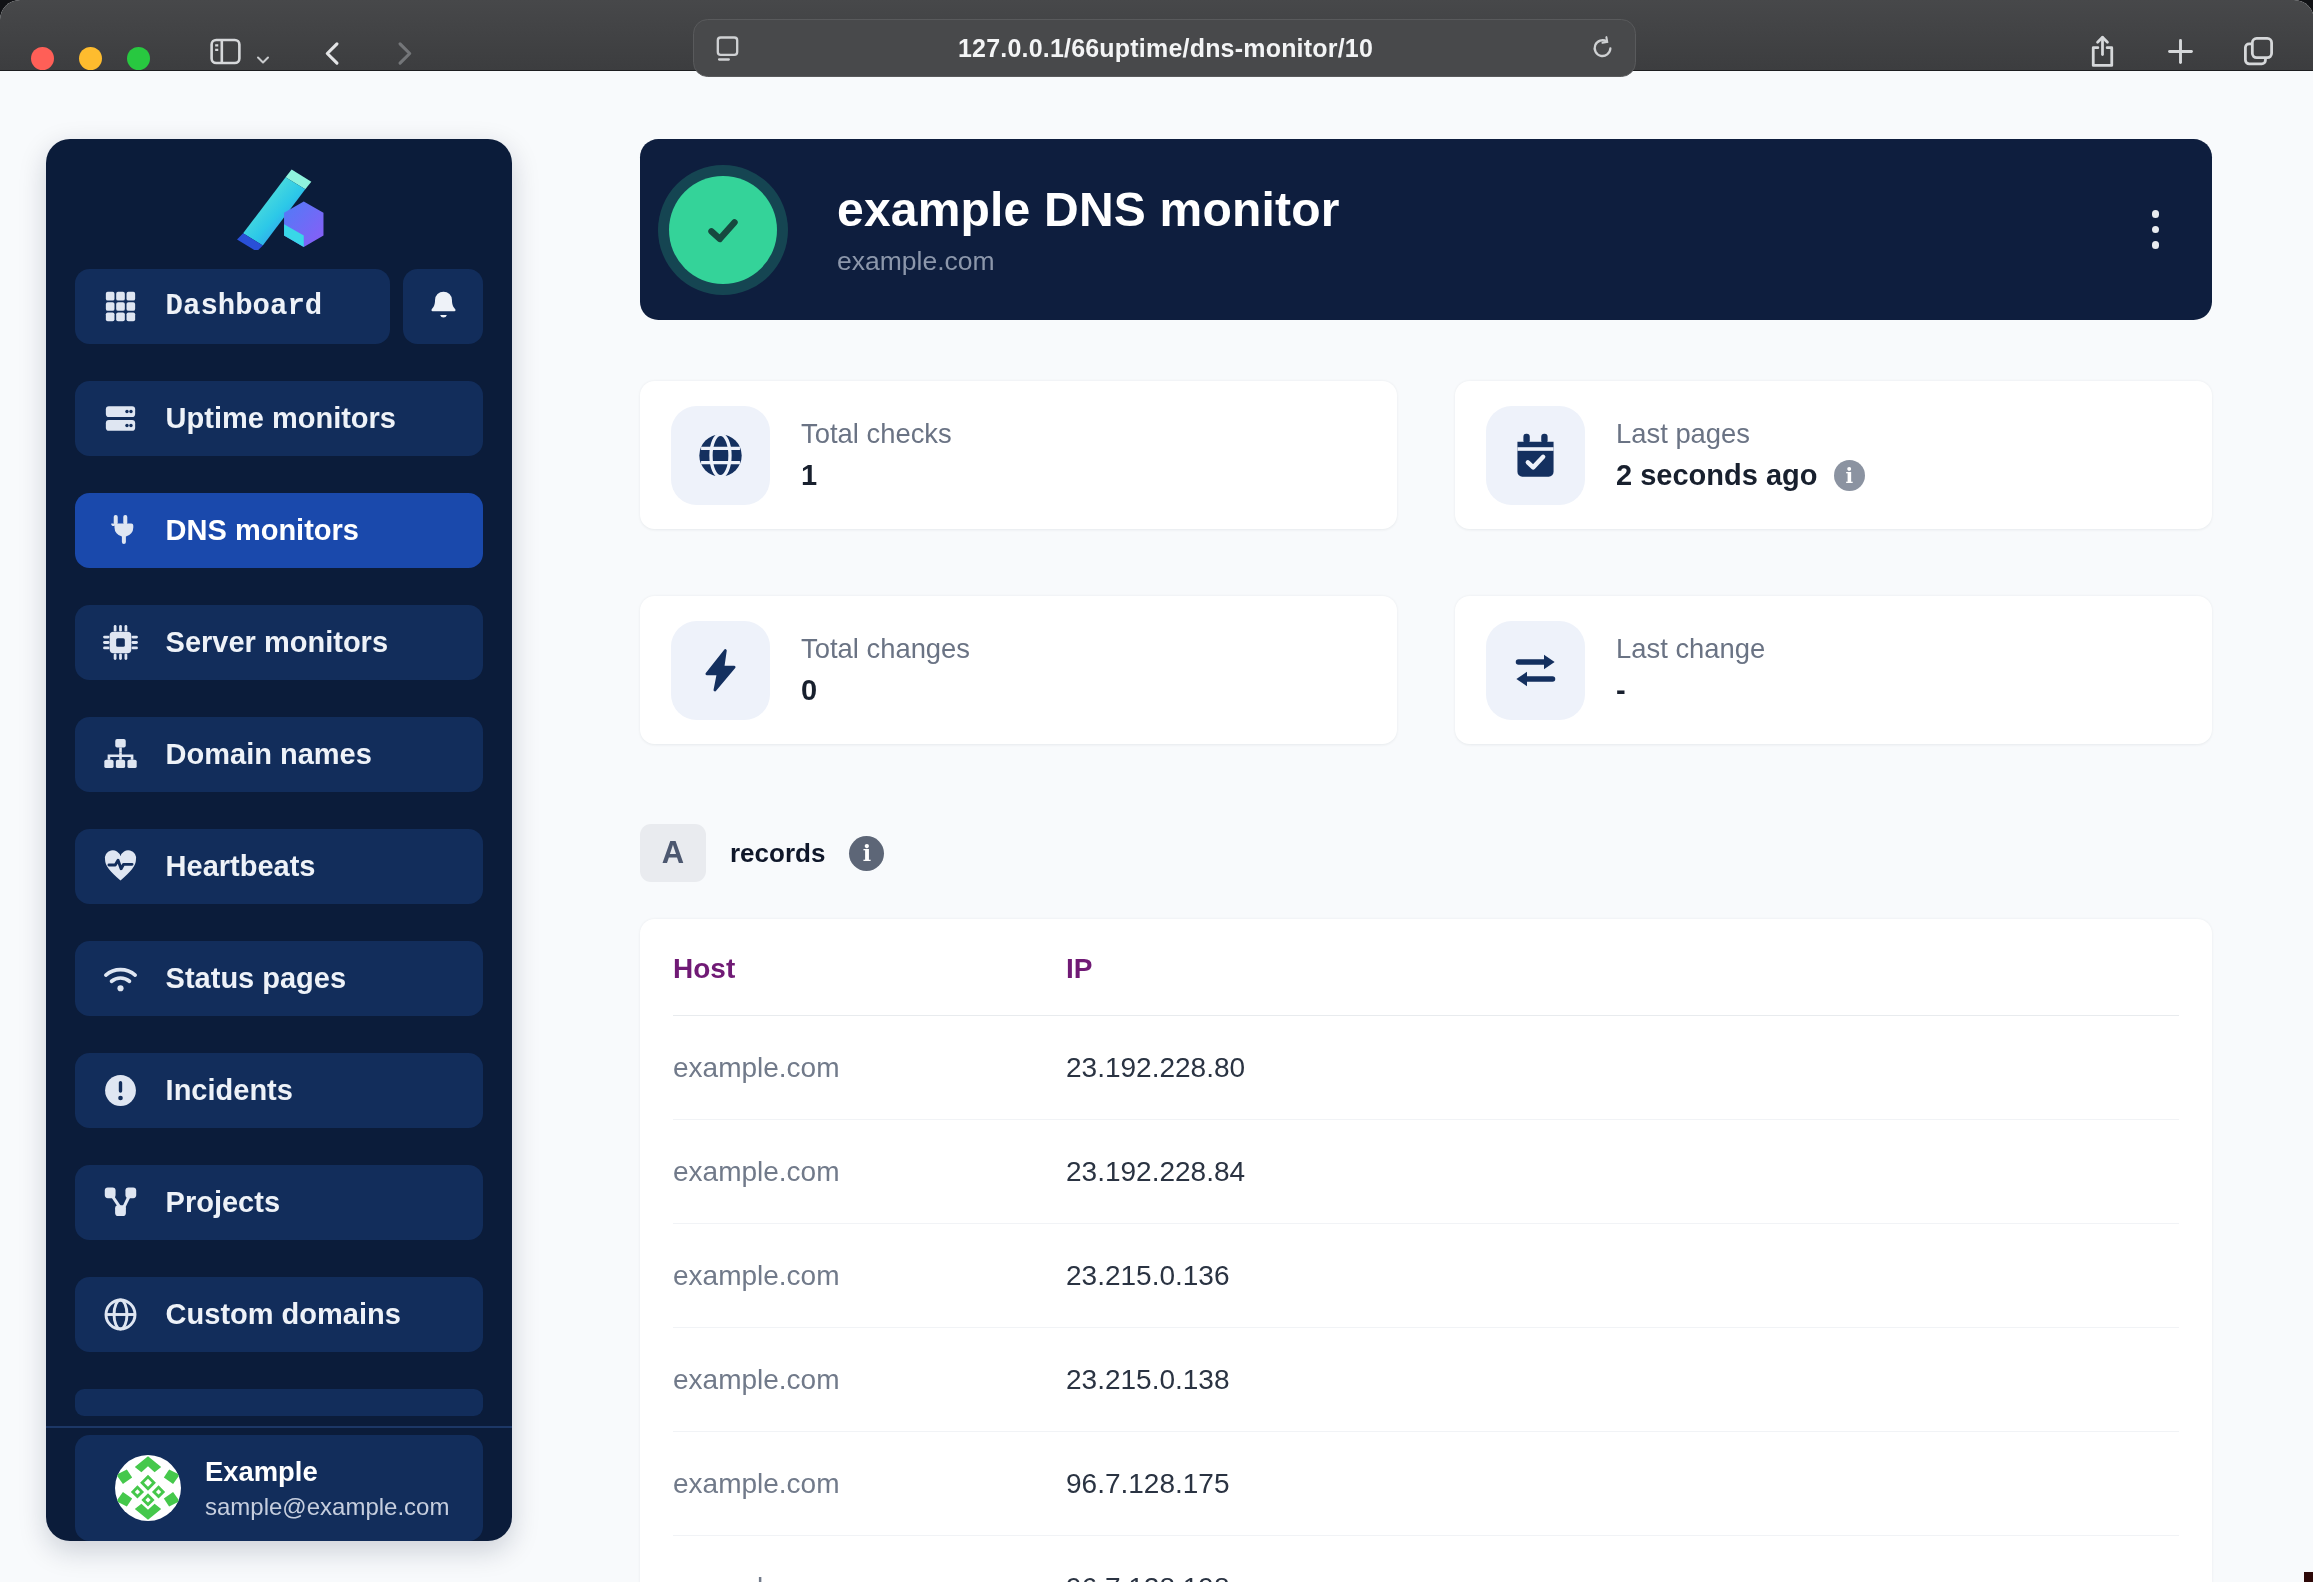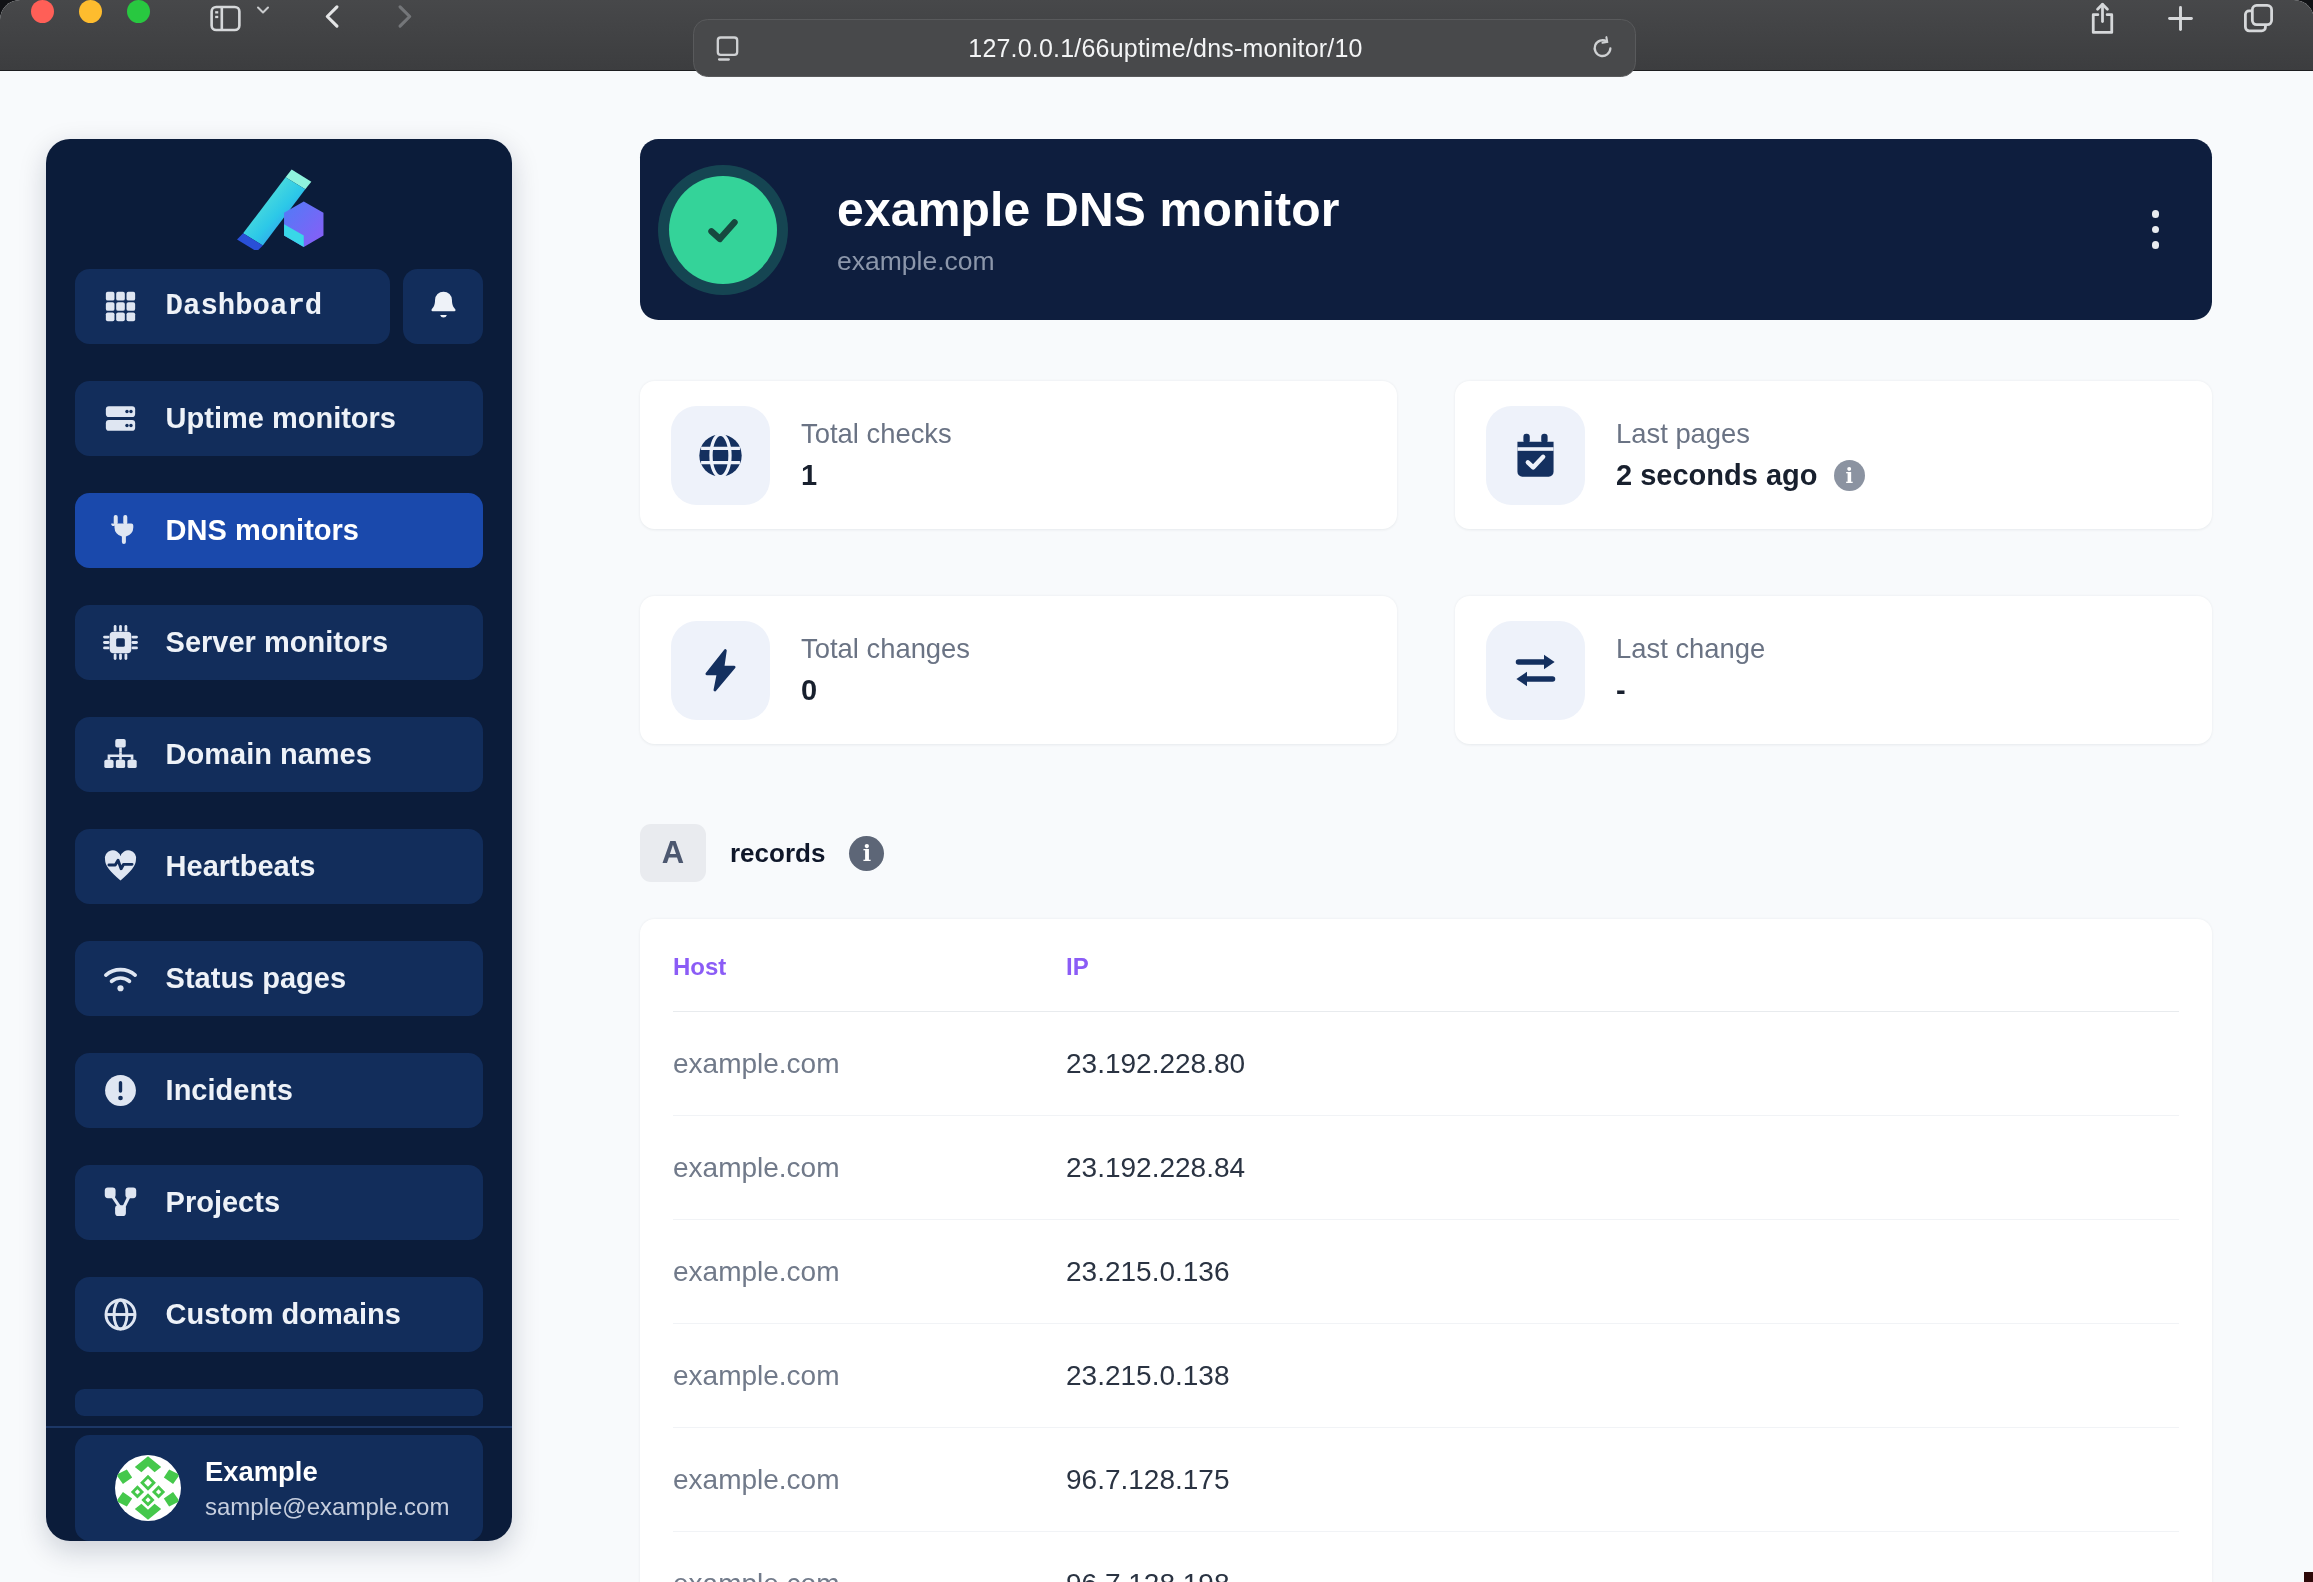--- a/index.html
+++ b/index.html
@@ -1,21 +1,21 @@
 <!DOCTYPE html>
 <html style="font-size:14.6px"><head>
 <meta charset="utf-8">
 <style>
   * { margin:0; padding:0; box-sizing:border-box; }
   html,body { width:2314px; height:1583px; }
   body { background:#111215; font-family:"Liberation Sans","DejaVu Sans",sans-serif; position:relative; overflow:hidden; }
   .window { position:absolute; inset:0; border-radius:20px 20px 0 0; overflow:hidden; background:#f8fafc; }
 
   
-  .chrome { position:relative; height:71px; background:linear-gradient(#47484a,#3c3d3f); border-bottom:1.8px solid #1d1e20; display:flex; align-items:flex-start; }
+  .chrome { position:relative; height:71px; background:linear-gradient(#47484a,#3c3d3f); border-bottom:1.8px solid #1d1e20; display:flex; align-items:flex-end;font-weight:bold; }
   .traffic { display:flex; gap:25px; margin-left:31px; }
   .light { width:23px; height:23px; border-radius:50%; }
   .light.red { background:#ff5f57; } .light.yellow { background:#febc2e; } .light.green { background:#28c840; }
   .tb-icon { color:#d6d8da; display:flex; align-items:center; justify-content:center; }
   .tb-icon svg { display:block; }
   .sidebar-toggle { margin-left:57px; }
   .tb-chevron-down { margin-left:9.1px; color:#c9cbcd; }
   .nav-back { margin-left:44px; color:#e4e5e6; }
   .nav-forward { margin-left:37px; color:#747679; }
   .urlbar { position:absolute; left:693px; top:19px; width:943px; height:58px; background:#48494b; border:1.8px solid #595a5c; border-radius:14.6px; display:flex; align-items:center; padding:0 18.3px; }
@@ -62,21 +62,21 @@
   .stat-value { color:#18202e; font-size:29px; font-weight:600; }
   .info-dot { width:31px; height:31px; border-radius:50%; background:#8b93a1; color:#ffffff; font-size:20px; font-weight:700; font-family:"DejaVu Serif",serif; display:flex; align-items:center; justify-content:center; cursor:pointer; }
 
   .records-head { margin-top:80px; display:flex; align-items:center; gap:24px; }
   .rec-badge { width:66px; height:58px; background:#e9ebef; border-radius:11px; color:#4d5870; font-size:31px; font-weight:600; display:flex; align-items:center; justify-content:center; }
   .rec-title { color:#0f172a; font-size:26px; font-weight:700; }
   .rec-info { width:35px; height:35px; background:#5d6677; font-size:22px; }
 
   .table-card { margin-top:37px; background:#ffffff; border-radius:14.6px 14.6px 0 0; box-shadow:0 0.9px 2.7px rgba(16,24,40,.07); padding:0 33px; height:722px; overflow:hidden; }
   table { width:100%; border-collapse:collapse; }
-  thead th { text-align:left; font-size:24px; font-weight:700; color:#8b5cf6; padding:34px 0 30px; border-bottom:1.8px solid #e8ebee; }
+  thead th { text-align:left; font-size:28px; font-weight:700; color:#701a75; padding:34px 0 30px; border-bottom:1.8px solid #e8ebee; }
   th.col-host, td.cell-host { width:393px; }
   tbody td { height:104px; font-size:28px; border-bottom:0.9px solid #f1f3f6; }
   td.cell-host { color:#717a8a; }
   td.cell-ip { color:#2a3342; }
 
   .corner-artifact { position:absolute; right:0; bottom:0; width:10px; height:11px; background:#2e0909; }
 </style>
 </head>
 <body>
 

